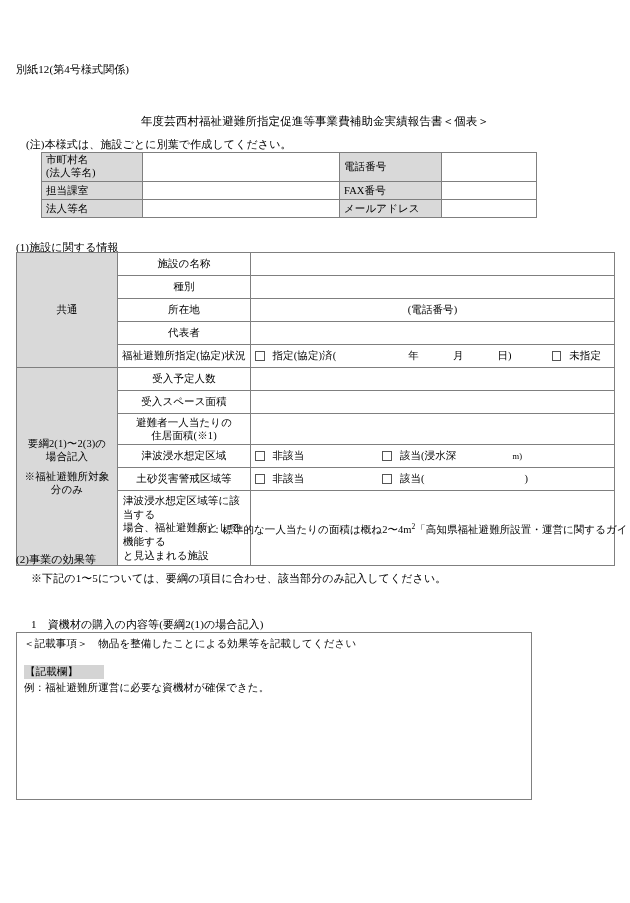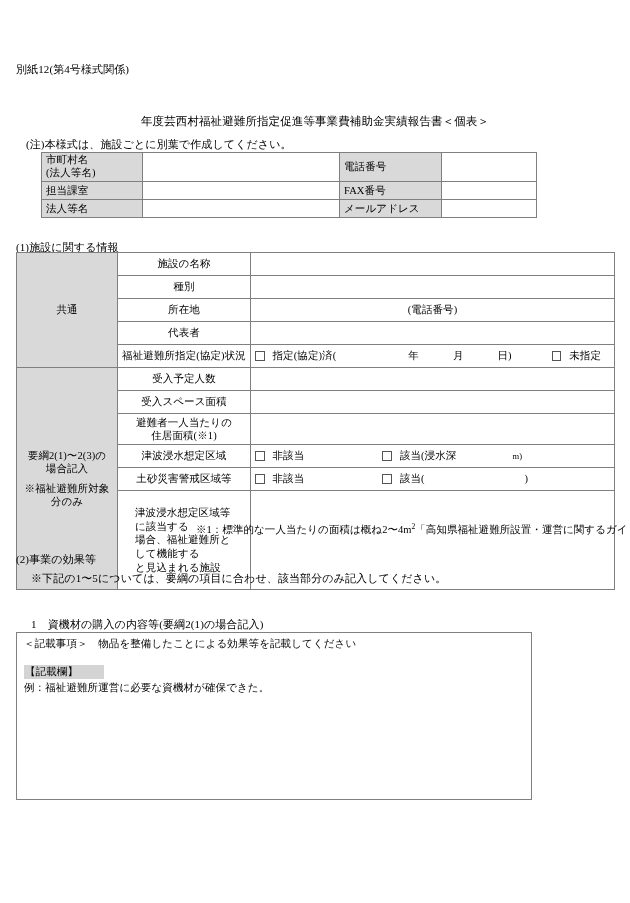--- a/index.html
+++ b/index.html
@@ -301,21 +301,21 @@
             <span>非該当</span>
             <span class="sp-f"></span>
             <span class="cbox"></span>
             <span>該当(</span>
             <span class="sp-g"></span>
             <span>)</span>
           </div>
         </td>
       </tr>
       <tr>
-        <td class="tall3" style="padding:12px;">
+        <td class="tall3" style="padding:0;">
           <span class="wrap-lbl">
             <span>津波浸水想定区域等に該当する</span><br>
             <span>場合、福祉避難所として機能する</span><br>
             <span>と見込まれる施設</span>
           </span>
         </td>
         <td class="lft tall3"></td>
       </tr>
     </tbody>
   </table>

